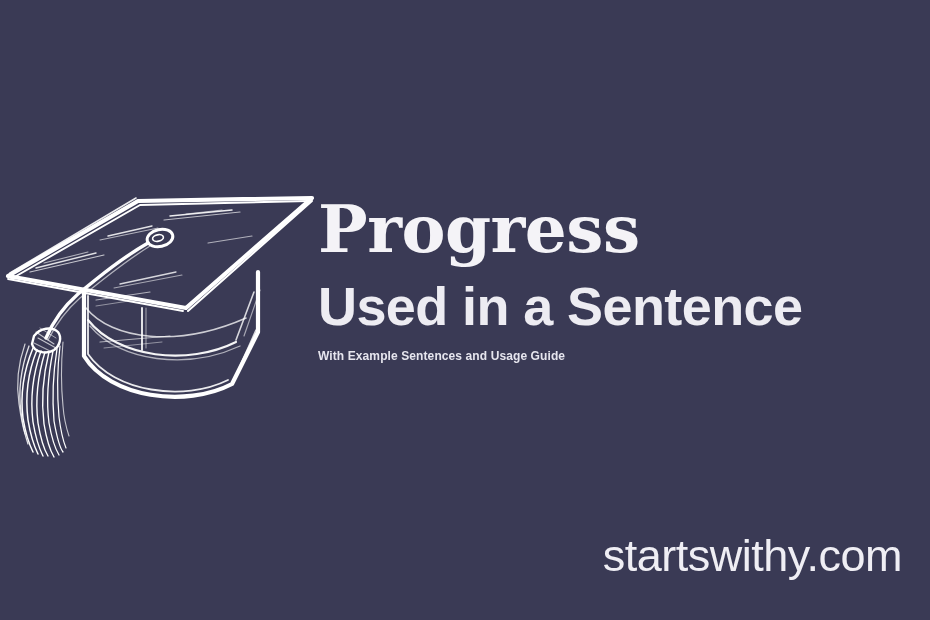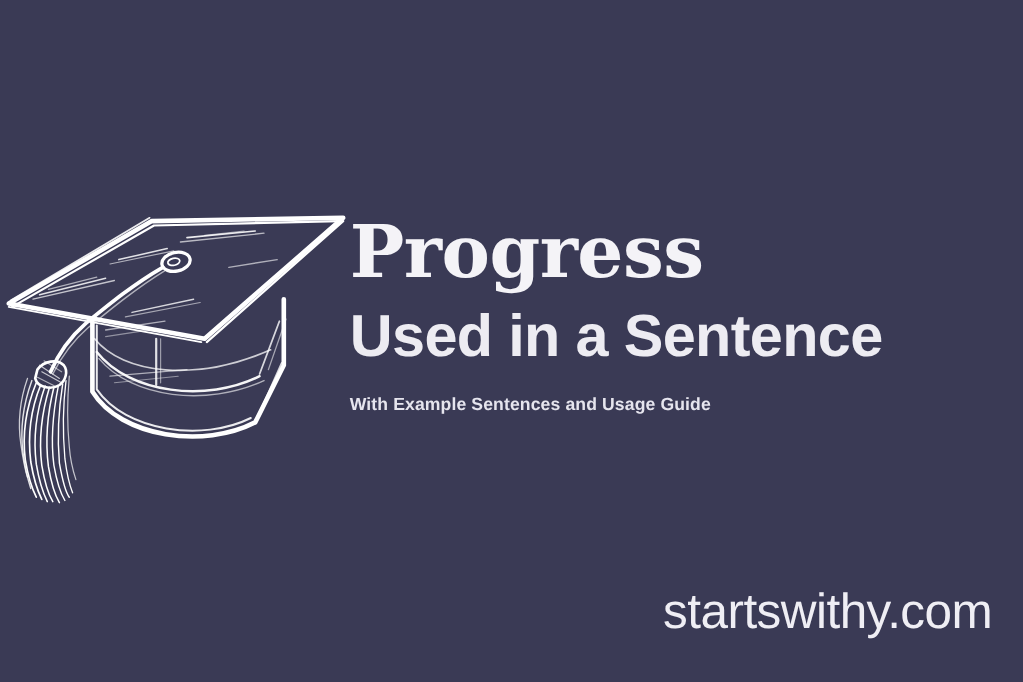--- a/index.html
+++ b/index.html
@@ -60,25 +60,25 @@
     line-height: 1.05;
     letter-spacing: -0.6px;
     color: #EDECF2;
     margin: 16px 0 0 0;
     white-space: nowrap;
   }
 
   #tagline {
     font-family: "Liberation Sans", sans-serif;
     font-weight: 700;
-    font-size: 16px;
+    font-size: 12px;
     line-height: 1.2;
     letter-spacing: 0.1px;
     color: #E6E5EE;
-    margin: 24px 0 0 0;
+    margin: 14px 0 0 0;
     white-space: nowrap;
   }
 
   
   #brand {
     position: absolute;
     right: 28px;
     bottom: 38px;
     font-family: "Liberation Sans", sans-serif;
     font-weight: 400;

